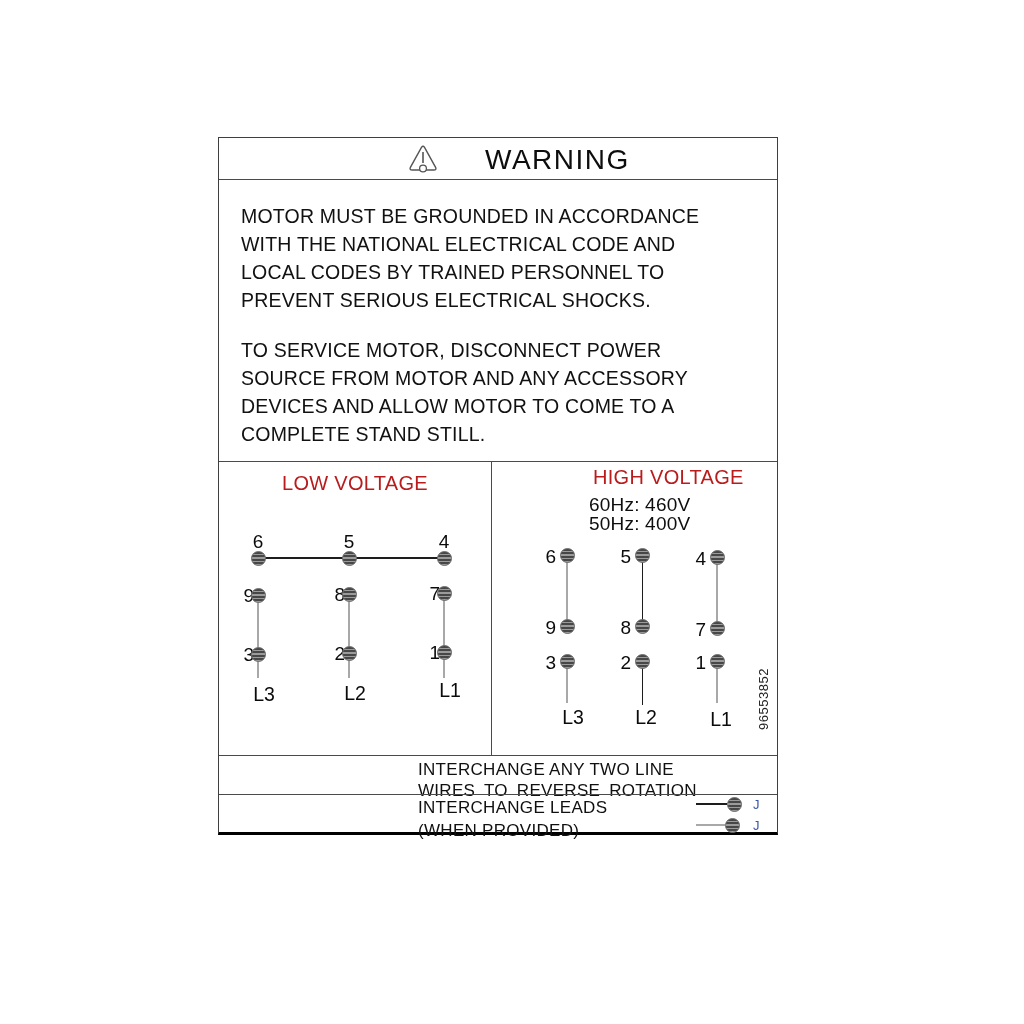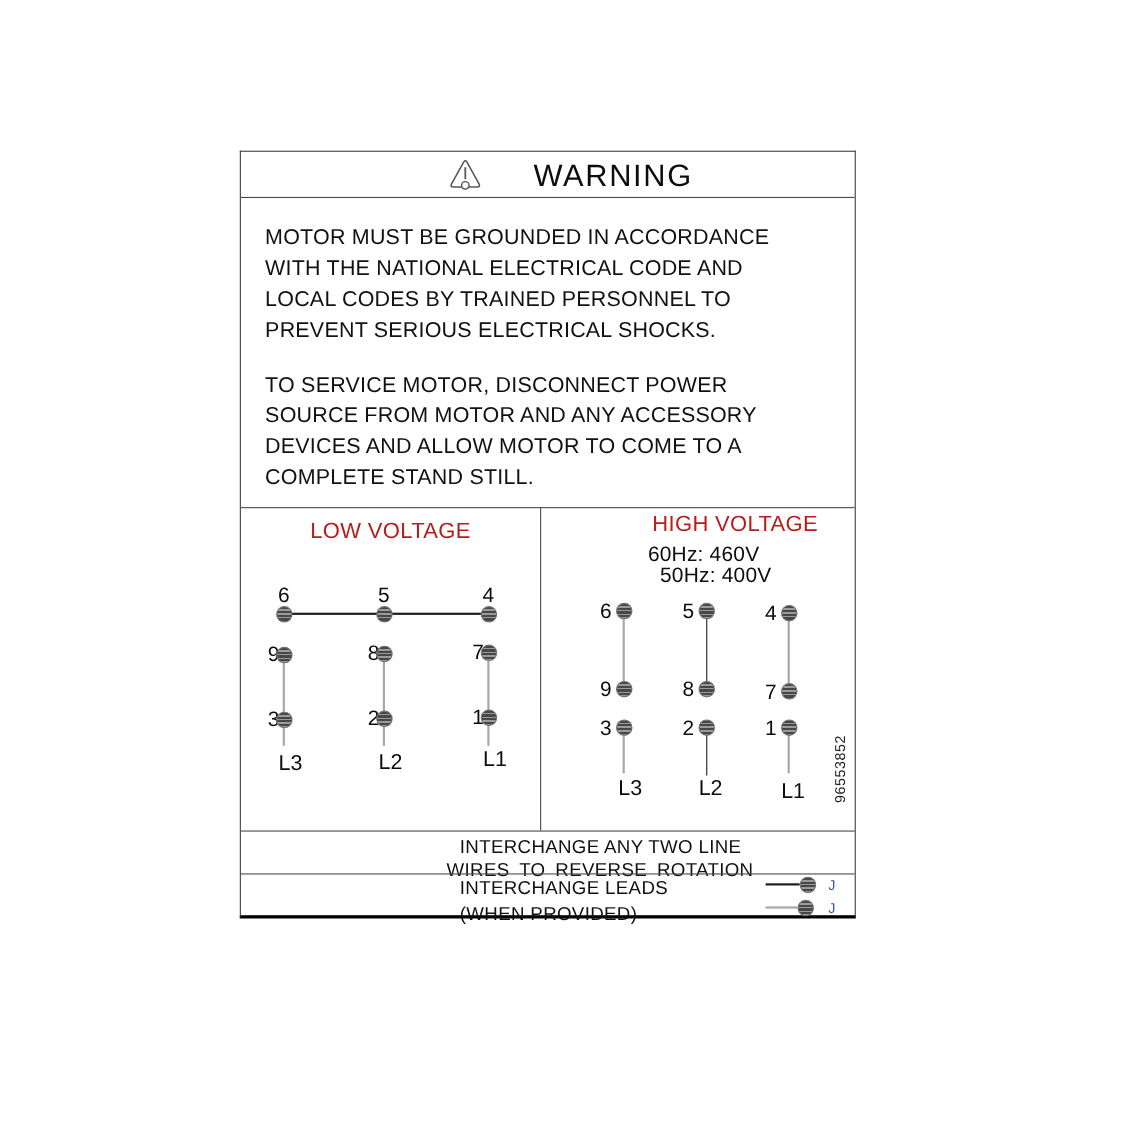--- a/index.html
+++ b/index.html
@@ -101,21 +101,21 @@
     <div class="term" style="left:217.5px;top:183.5px;"></div>
 
     <div class="abs lnum center" style="left:25px;top:222px;width:40px;">L3</div>
     <div class="abs lnum center" style="left:116px;top:221px;width:40px;">L2</div>
     <div class="abs lnum center" style="left:211px;top:218px;width:40px;">L1</div>
   </div>
 
   <div class="abs" style="left:272px;top:323px;width:288px;height:294px;">
     <div class="abs panel-title" style="left:102px;top:5px;">HIGH VOLTAGE</div>
     <div class="abs panel-sub" style="left:98px;top:33px;">60Hz: 460V</div>
-    <div class="abs panel-sub" style="left:109px;top:52px;">50Hz: 400V</div>
+    <div class="abs panel-sub" style="left:98px;top:52px;">50Hz: 400V</div>
 
     <div class="wire" style="left:75px;top:94px;width:2px;height:71px;"></div>
     <div class="wire black" style="left:150.5px;top:94px;width:1.6px;height:71px;"></div>
     <div class="wire" style="left:225px;top:94px;width:2px;height:71px;"></div>
 
     <div class="wire" style="left:75px;top:200px;width:2px;height:42px;"></div>
     <div class="wire black" style="left:150.5px;top:200px;width:1.6px;height:44px;"></div>
     <div class="wire" style="left:225px;top:200px;width:2px;height:42px;"></div>
 
     <div class="abs num" style="left:45px;top:85px;width:20px;text-align:right;">6</div>
@@ -142,21 +142,21 @@
     <div class="abs lnum center" style="left:62px;top:245px;width:40px;">L3</div>
     <div class="abs lnum center" style="left:135px;top:245px;width:40px;">L2</div>
     <div class="abs lnum center" style="left:210px;top:247px;width:40px;">L1</div>
 
     <div class="abs partnum" style="left:232px;top:231px;width:80px;height:14px;">96553852</div>
   </div>
 
   <div class="hline" style="top:617px;"></div>
 
   <div class="abs smalltxt" style="left:199px;top:622px;">INTERCHANGE ANY TWO LINE</div>
-  <div class="abs smalltxt wide" style="left:187px;top:643px;">WIRES TO REVERSE ROTATION</div>
+  <div class="abs smalltxt wide" style="left:199px;top:643px;">WIRES TO REVERSE ROTATION</div>
 
   <div class="hline" style="top:656px;"></div>
 
   <div class="abs smalltxt" style="left:199px;top:660px;">INTERCHANGE LEADS</div>
   <div class="abs smalltxt" style="left:199px;top:683px;">(WHEN PROVIDED)</div>
 
   <div class="wire black" style="left:477px;top:665px;width:31px;height:1.5px;"></div>
   <div class="term" style="left:507.5px;top:658.5px;"></div>
   <div class="abs jlabel" style="left:534px;top:659px;">J</div>
 

